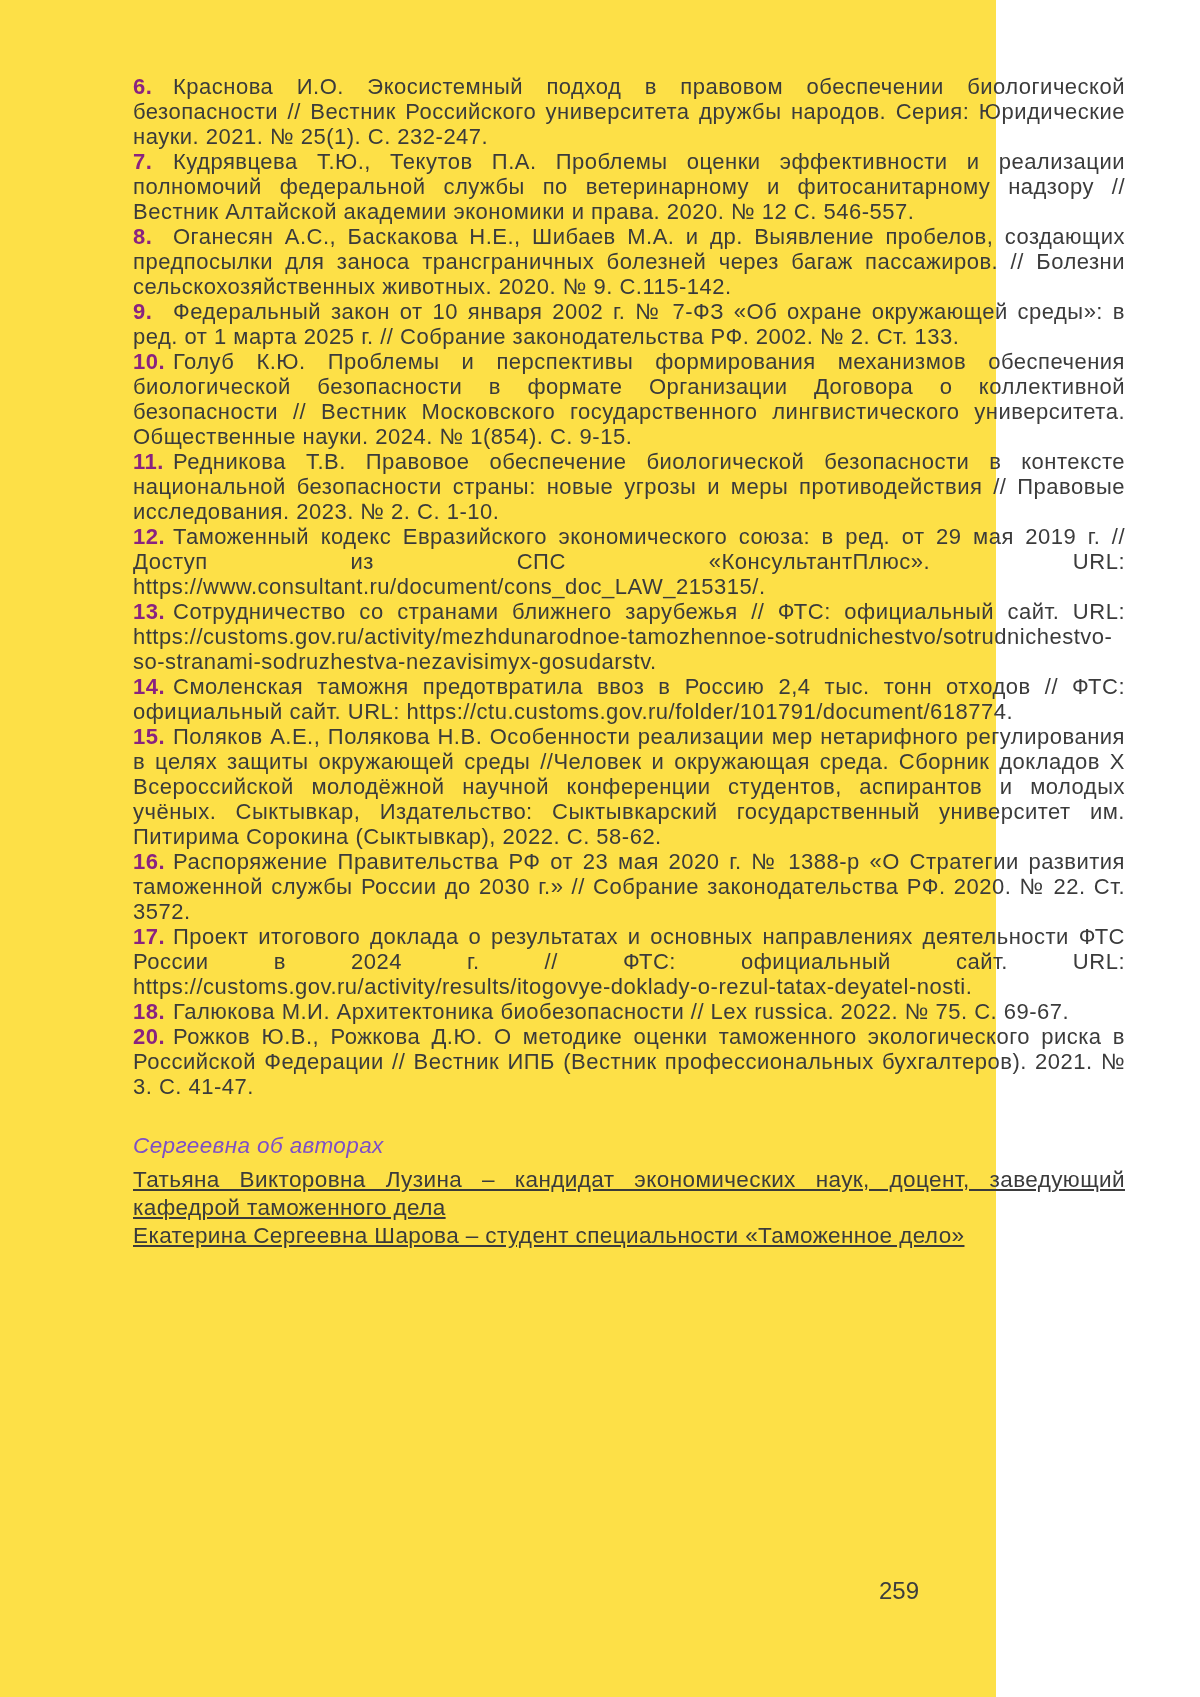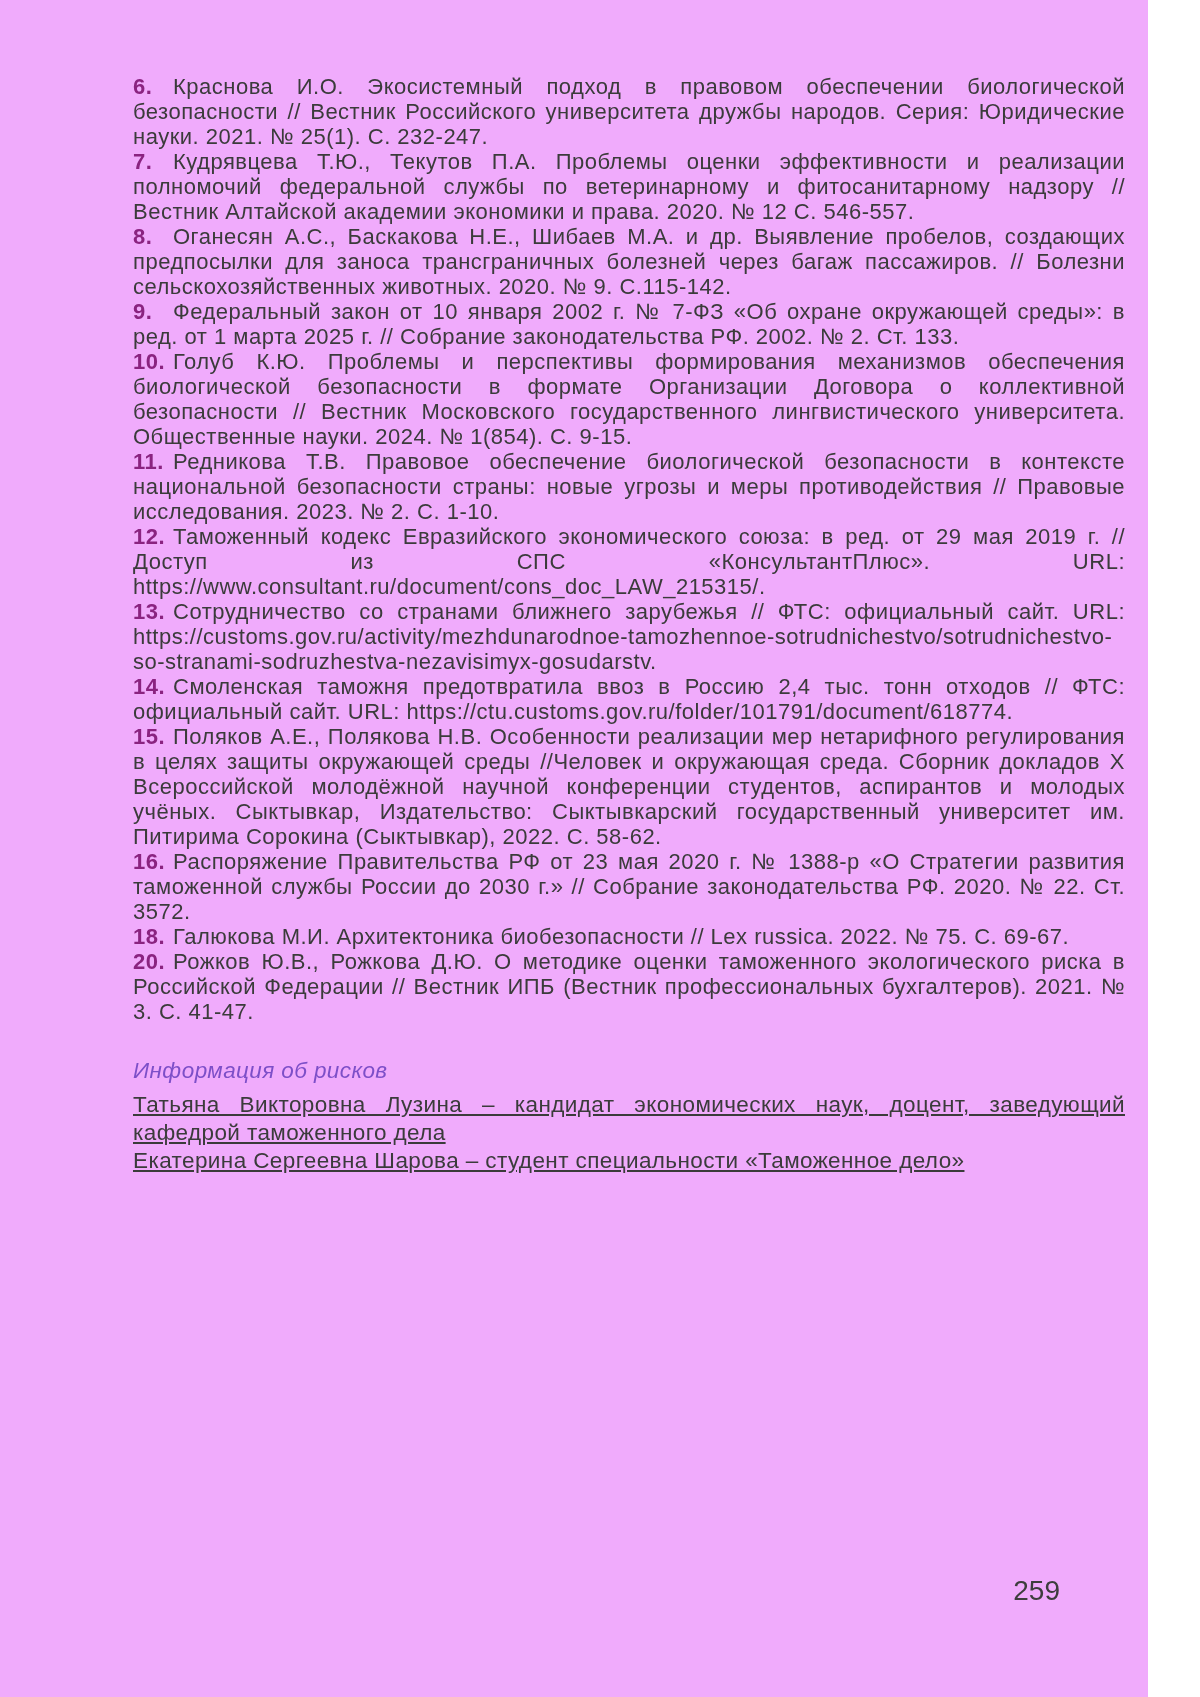--- a/index.html
+++ b/index.html
@@ -10,23 +10,23 @@
   body {
     width: 1200px;
     height: 1697px;
     font-family: "Liberation Sans", sans-serif;
     color: #3b3b3b;
     position: relative;
     overflow: hidden;
   }
   .page {
     position: relative;
-    width: 1148px;
+    width: 996px;
     height: 1697px;
-    background: #f0abfc;
+    background: #fde047;
   }
   .content {
     position: absolute;
     left: 133px;
     top: 74px;
     width: 992px;
   }
   .references p.ref {
     margin: 0;
     text-align: justify;
@@ -55,23 +55,23 @@
     margin: 0;
     text-align: justify;
     font-size: 22.5px;
     line-height: 28px;
     letter-spacing: 0.4px;
     color: #3b3b3b;
     text-decoration: underline;
   }
   .page-number {
     position: absolute;
-    right: 88px;
+    right: 77px;
     top: 1578px;
-    font-size: 28px;
+    font-size: 24px;
     line-height: 26px;
     color: #3d3d3d;
   }
 </style>
 </head>
 <body>
 
 <div class="page">
   <div class="content">
 
@@ -80,24 +80,25 @@
       <p class="ref"><span class="ref-num">7.</span><span class="ref-text">Кудрявцева Т.Ю., Текутов П.А. Проблемы оценки эффективности и реализации полномочий федеральной службы по ветеринарному и фитосанитарному надзору // Вестник Алтайской академии экономики и права. 2020. № 12 С. 546-557.</span></p>
       <p class="ref"><span class="ref-num">8.</span><span class="ref-text">Оганесян А.С., Баскакова Н.Е., Шибаев М.А. и др. Выявление пробелов, создающих предпосылки для заноса трансграничных болезней через багаж пассажиров. // Болезни сельскохозяйственных животных. 2020. № 9. С.115-142.</span></p>
       <p class="ref"><span class="ref-num">9.</span><span class="ref-text">Федеральный закон от 10 января 2002 г. № 7-ФЗ «Об охране окружающей среды»: в ред. от 1 марта 2025 г. // Собрание законодательства РФ. 2002. № 2. Ст. 133.</span></p>
       <p class="ref"><span class="ref-num">10.</span><span class="ref-text">Голуб К.Ю. Проблемы и перспективы формирования механизмов обеспечения биологической безопасности в формате Организации Договора о коллективной безопасности // Вестник Московского государственного лингвистического университета. Общественные науки. 2024. № 1(854). С. 9-15.</span></p>
       <p class="ref"><span class="ref-num">11.</span><span class="ref-text">Редникова Т.В. Правовое обеспечение биологической безопасности в контексте национальной безопасности страны: новые угрозы и меры противодействия // Правовые исследования. 2023. № 2. С. 1-10.</span></p>
       <p class="ref"><span class="ref-num">12.</span><span class="ref-text">Таможенный кодекс Евразийского экономического союза: в ред. от 29 мая 2019 г. // Доступ из СПС «КонсультантПлюс». URL: https://www.consultant.ru/document/cons_doc_LAW_215315/.</span></p>
       <p class="ref"><span class="ref-num">13.</span><span class="ref-text">Сотрудничество со странами ближнего зарубежья // ФТС: официальный сайт. URL: https://customs.gov.ru/activity/mezhdunarodnoe-tamozhennoe-sotrudnichestvo/sotrudnichestvo-so-stranami-sodruzhestva-nezavisimyx-gosudarstv.</span></p>
       <p class="ref"><span class="ref-num">14.</span><span class="ref-text">Смоленская таможня предотвратила ввоз в Россию 2,4 тыс. тонн отходов // ФТС: официальный сайт. URL: https://ctu.customs.gov.ru/folder/101791/document/618774.</span></p>
       <p class="ref"><span class="ref-num">15.</span><span class="ref-text">Поляков А.Е., Полякова Н.В. Особенности реализации мер нетарифного регулирования в целях защиты окружающей среды //Человек и окружающая среда. Сборник докладов X Всероссийской молодёжной научной конференции студентов, аспирантов и молодых учёных. Сыктывкар, Издательство: Сыктывкарский государственный университет им. Питирима Сорокина (Сыктывкар), 2022. С. 58-62.</span></p>
       <p class="ref"><span class="ref-num">16.</span><span class="ref-text">Распоряжение Правительства РФ от 23 мая 2020 г. № 1388-р «О Стратегии развития таможенной службы России до 2030 г.» // Собрание законодательства РФ. 2020. № 22. Ст. 3572.</span></p>
+      <p class="ref"><span class="ref-num">17.</span><span class="ref-text">Проект итогового доклада о результатах и основных направлениях деятельности ФТС России в 2024 г. // ФТС: официальный сайт. URL: https://customs.gov.ru/activity/results/itogovye-doklady-o-rezul-tatax-deyatel-nosti.</span></p>
       <p class="ref"><span class="ref-num">18.</span><span class="ref-text">Галюкова М.И. Архитектоника биобезопасности // Lex russica. 2022. № 75. С. 69-67.</span></p>
       <p class="ref"><span class="ref-num">20.</span><span class="ref-text">Рожков Ю.В., Рожкова Д.Ю. О методике оценки таможенного экологического риска в Российской Федерации // Вестник ИПБ (Вестник профессиональных бухгалтеров). 2021. № 3. С. 41-47.</span></p>
     </div>
 
-    <h3 class="authors-heading">Информация об рисков</h3>
+    <h3 class="authors-heading">Сергеевна об авторах</h3>
     <p class="author">Татьяна Викторовна Лузина – кандидат экономических наук, доцент, заведующий кафедрой таможенного дела</p>
     <p class="author">Екатерина Сергеевна Шарова – студент специальности «Таможенное дело»</p>
 
   </div>
 
   <div class="page-number">259</div>
 </div>
 
 </body></html>

